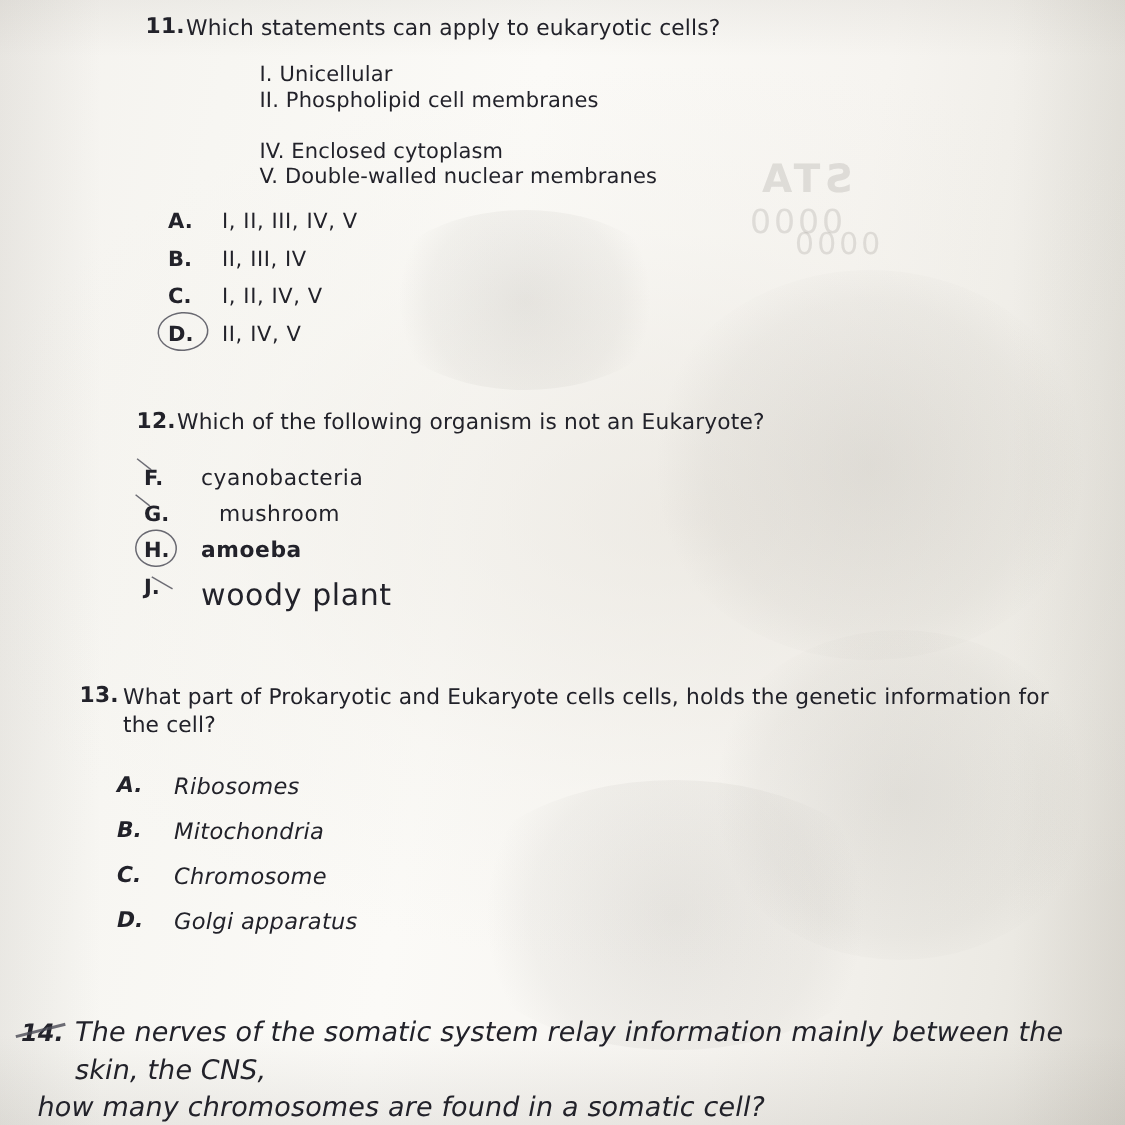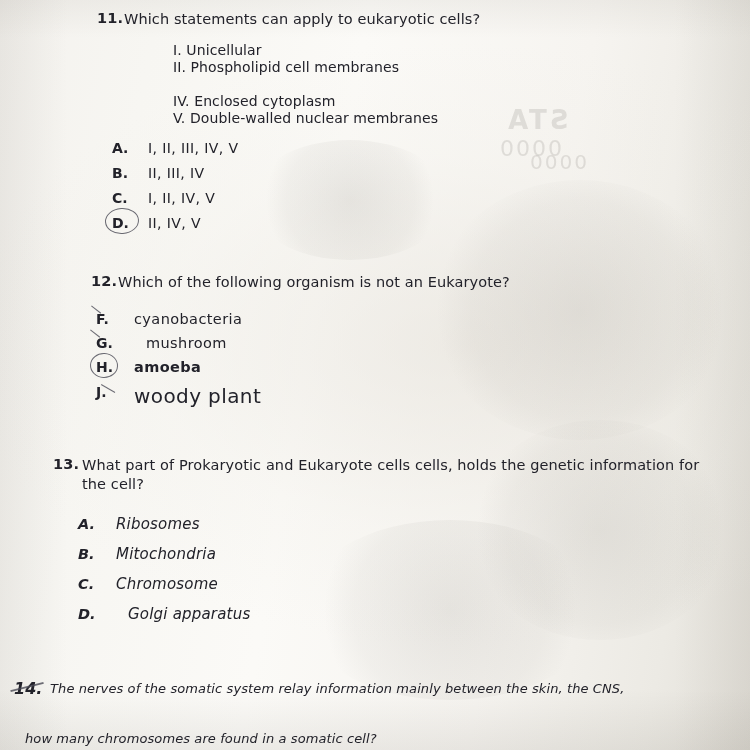--- a/index.html
+++ b/index.html
@@ -88,21 +88,21 @@
   }
   .q13 .choice-letter, .q13 .choice-text {
     font-style: italic;
   }
   .q13 .choice-letter { font-size: 14.5px; }
   .q13 .choice-text { font-size: 15px; letter-spacing: 0.2px; }
 
   .q14text {
     position: absolute;
     font-style: italic;
-    font-size: 13px;
+    font-size: 18px;
     line-height: 25px;
     letter-spacing: 0.1px;
   }
   .q14num {
     position: absolute;
     font-weight: bold;
     font-style: italic;
     font-size: 16px;
   }
   .circle-mark {
@@ -189,21 +189,21 @@
       <div class="choice-letter" style="left:78px; top:516px;">A.</div>
       <div class="choice-text" style="left:116px; top:515px;">Ribosomes</div>
 
       <div class="choice-letter" style="left:78px; top:546px;">B.</div>
       <div class="choice-text" style="left:116px; top:545px;">Mitochondria</div>
 
       <div class="choice-letter" style="left:78px; top:576px;">C.</div>
       <div class="choice-text" style="left:116px; top:575px;">Chromosome</div>
 
       <div class="choice-letter" style="left:78px; top:606px;">D.</div>
-      <div class="choice-text" style="left:128px; top:605px;">Golgi apparatus</div>
+      <div class="choice-text" style="left:116px; top:605px;">Golgi apparatus</div>
     </div>
 
     <div class="q14num" style="left:14px; top:679px;">14.</div>
     <div class="q14text" style="left:50px; top:676px; width:690px;">The nerves of the somatic system relay information mainly between the skin, the CNS,</div>
     <div class="q14text" style="left:25px; top:726px; width:710px;">how many chromosomes are found in a somatic cell?</div>
 
     <div class="tick" style="left:10px; top:686px; width:34px; height:1.6px; transform: rotate(-14deg);"></div>
 
   </div>
 </div>

